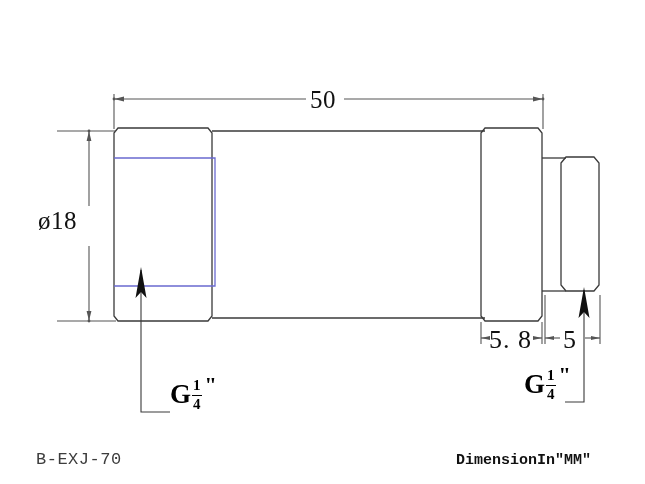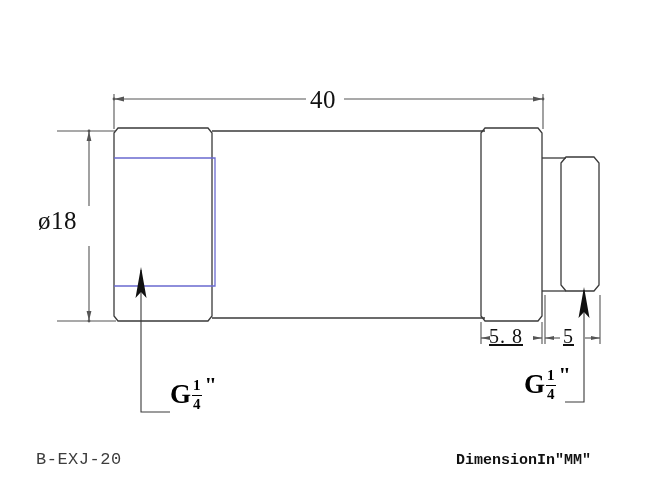--- a/index.html
+++ b/index.html
@@ -35,24 +35,23 @@
     color: #1a1a1a;
   }
   .dim-num {
     font-family: "Liberation Serif", serif;
     font-size: 25px;
     letter-spacing: 0.5px;
     color: #111111;
   }
   .dim-num-sm {
     font-family: "Liberation Serif", serif;
-    font-size: 20px;
+    font-size: 26px;
     letter-spacing: 1px;
     color: #111111;
-    text-decoration: underline;
   }
   .thread-spec {
     font-family: "Liberation Serif", serif;
     color: #000000;
     display: flex;
     align-items: center;
     line-height: 1;
   }
   .thread-spec .gletter {
     font-size: 27px;
@@ -181,21 +180,21 @@
       <path d="M 141 267 L 135.5 298 L 141 292 L 146.5 298 Z" stroke="none"></path>
     </g>
 
     <g stroke="#3a3a3a" stroke-width="1.1" fill="#111111">
       <path d="M 584 290 L 584 402 L 565 402" fill="none"></path>
       <path d="M 584 287 L 578.5 318 L 584 312 L 589.5 318 Z" stroke="none"></path>
     </g>
 
   </svg>
 
-  <div class="txt dim-num" style="left:310px; top:86px;">40</div>
+  <div class="txt dim-num" style="left:310px; top:86px;">50</div>
 
   <div class="txt dim-num" style="left:38px; top:207px;">ø18</div>
 
   <div class="txt dim-num-sm" style="left:489px; top:325px;">5. 8</div>
 
   <div class="txt dim-num-sm" style="left:563px; top:325px;">5</div>
 
   <div class="txt thread-spec" style="left:170px; top:377px;">
     <span class="gletter">G</span>
     <span class="frac">
@@ -207,17 +206,17 @@
 
   <div class="txt thread-spec" style="left:524px; top:367px;">
     <span class="gletter">G</span>
     <span class="frac">
       <span class="num">1</span>
       <span class="den">4</span>
     </span>
     <span class="inch">"</span>
   </div>
 
-  <div class="txt part-label" style="left:36px; top:450px;">B-EXJ-20</div>
+  <div class="txt part-label" style="left:36px; top:450px;">B-EXJ-70</div>
 
   <div class="txt note-label" style="left:456px; top:452px;">DimensionIn"MM"</div>
 
 </div>
 
 </body></html>

